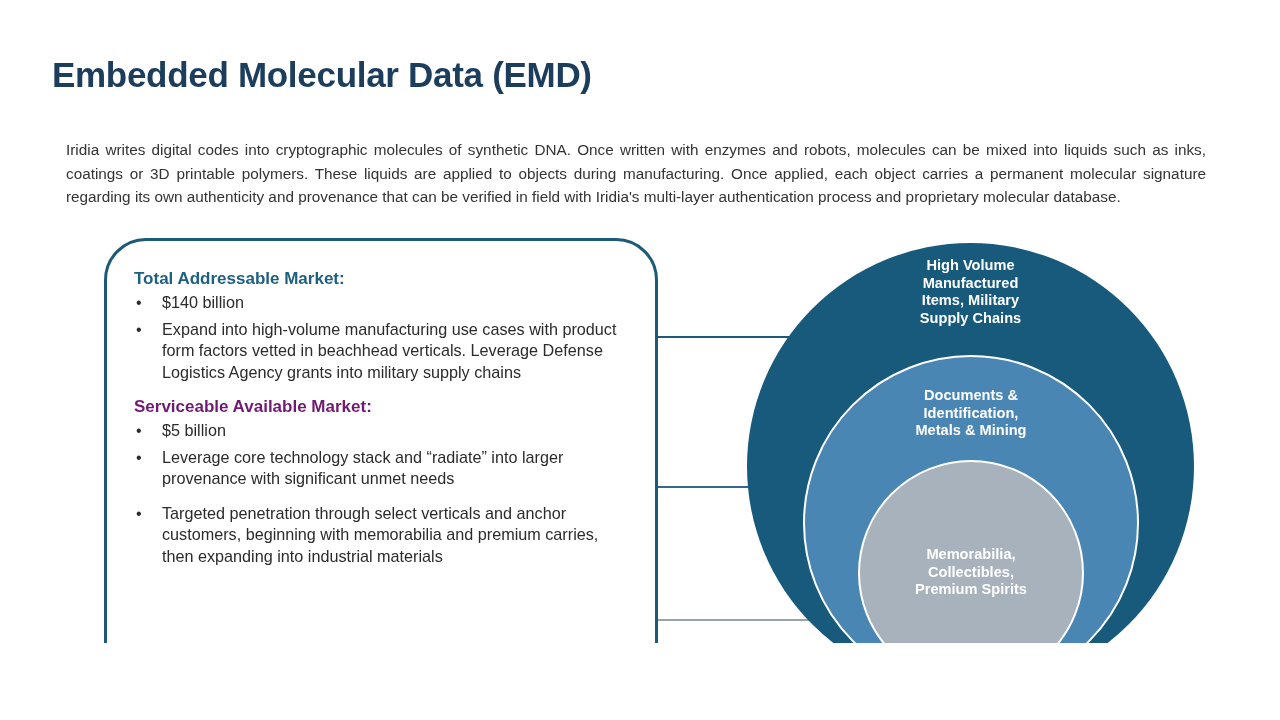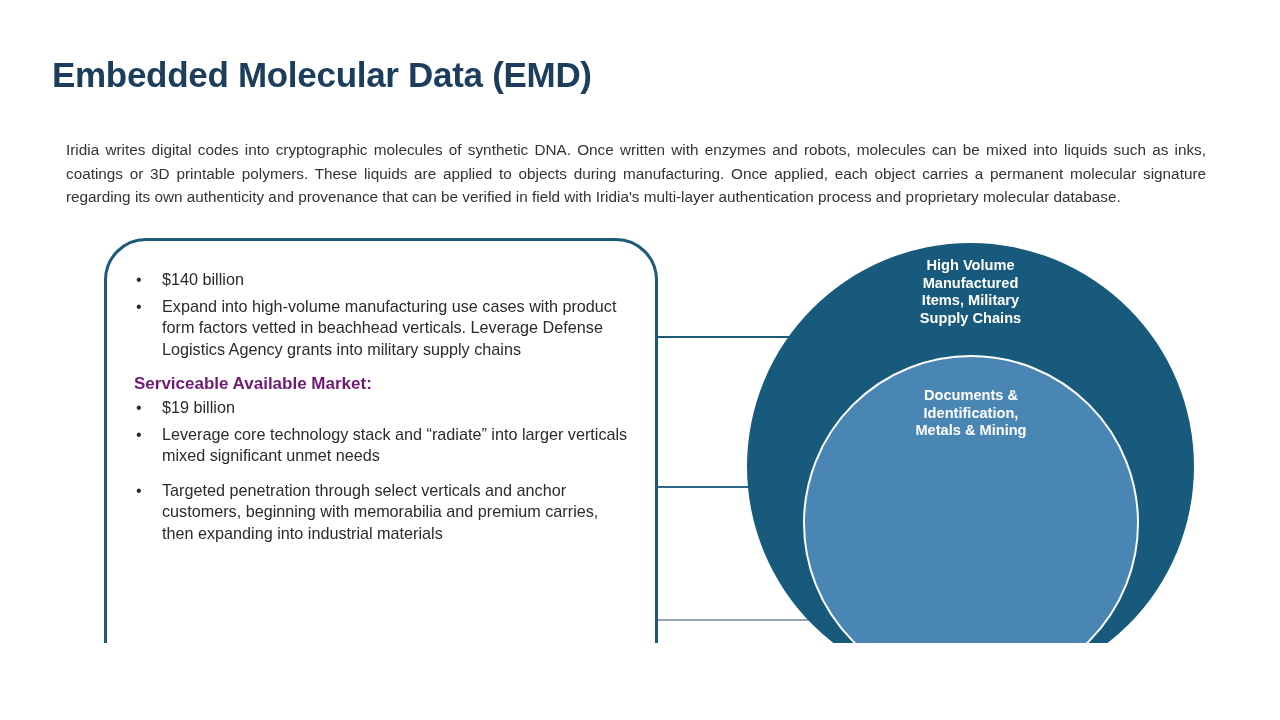--- a/index.html
+++ b/index.html
@@ -204,45 +204,51 @@
       <div class="circle-label">High Volume
 Manufactured
 Items, Military
 Supply Chains</div>
     </div>
     <div class="circle" id="circle-middle">
       <div class="circle-label">Documents &amp;
 Identification,
 Metals &amp; Mining</div>
     </div>
+    <div class="circle" id="circle-inner">
+      <div class="circle-label">Memorabilia,
+Collectibles,
+Premium Spirits</div>
+    </div>
   </div>
 
   <div id="market-box">
     <div id="market-box-inner">
 
       <div class="market-section">
+        <div class="market-heading tam">Total Addressable Market:</div>
         <div class="bullet-row tight">
           <span class="bullet-dot">•</span>
           <span class="bullet-text">$140 billion</span>
         </div>
         <div class="bullet-row">
           <span class="bullet-dot">•</span>
           <span class="bullet-text">Expand into high-volume manufacturing use cases with product form factors vetted in beachhead verticals.  Leverage Defense Logistics Agency grants into military supply chains</span>
         </div>
       </div>
 
       <div class="market-section">
         <div class="market-heading sam">Serviceable Available Market:</div>
         <div class="bullet-row tight">
           <span class="bullet-dot">•</span>
-          <span class="bullet-text">$19 billion</span>
+          <span class="bullet-text">$5 billion</span>
         </div>
         <div class="bullet-row">
           <span class="bullet-dot">•</span>
-          <span class="bullet-text">Leverage core technology stack and “radiate” into larger verticals mixed significant unmet needs</span>
+          <span class="bullet-text">Leverage core technology stack and “radiate” into larger provenance with significant unmet needs</span>
         </div>
       </div>
 
       <div class="market-section">
         <div class="bullet-row tight">
           <span class="bullet-dot">•</span>
           <span class="bullet-text">Targeted penetration through select verticals and anchor customers, beginning with memorabilia and premium carries, then expanding into industrial materials</span>
         </div>
       </div>
 

